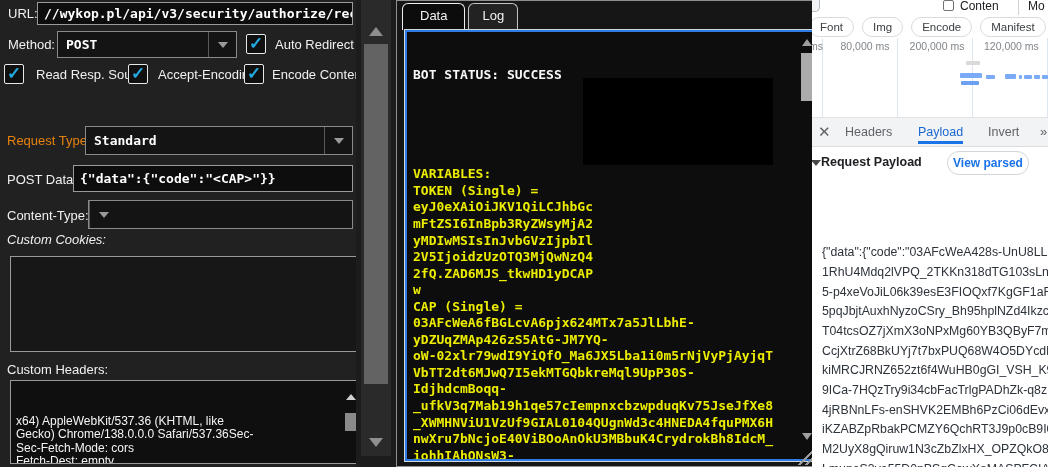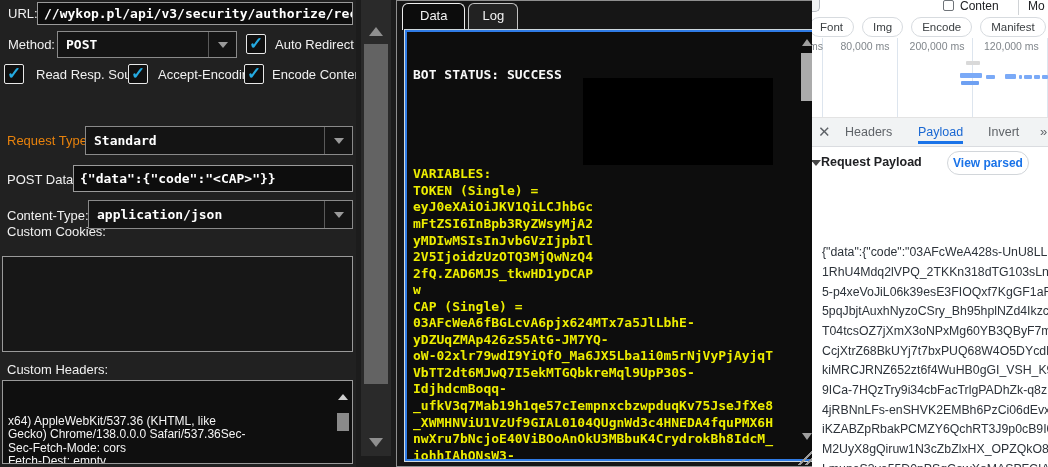--- a/index.html
+++ b/index.html
@@ -21,21 +21,21 @@
     display:flex; align-items:center; }
   .ddown .val { flex:1; color:#ffffff; font-family:"DejaVu Sans Mono", monospace;
     font-size:13px; font-weight:600; padding:0 8px; white-space:nowrap; overflow:hidden; }
   .ddown .arrow-box { width:28px; align-self:stretch; border-left:1px solid #5a5a5a;
     display:flex; align-items:center; justify-content:center; }
   .tri-down { width:0; height:0; border-left:5px solid transparent;
     border-right:5px solid transparent; border-top:6px solid #9a9a9a; }
   .cb { position:absolute; width:20px; height:20px; background:#101010;
     border:1px solid #e8e8e8; border-radius:2px; color:#25aae1;
     font-size:17px; font-weight:bold; line-height:18px; text-align:center; }
-  .areabox { position:absolute; background:#171717; border:1px solid #9a9a9a; overflow:hidden; }
+  .areabox { position:absolute; background:#171717; border:1px solid #9a9a9a; overflow:hidden;margin-left:8px; }
   #headers-box { background:#0f0f0f; }
   #headers-text { position:absolute; left:5px; top:-7px; right:18px;
     color:#f5f5f5; font-size:12px; line-height:13.5px; white-space:pre; }
   .mini-scroll { position:absolute; right:2px; top:2px; bottom:2px; width:14px; }
   .mini-scroll .up { position:absolute; left:2px; top:11px; width:0; height:0;
     border-left:5px solid transparent; border-right:5px solid transparent;
     border-bottom:6px solid #cfcfcf; }
   .mini-scroll .thumb { position:absolute; left:1px; top:30px; width:12px; height:18px; background:#8a8a8a; }
 
   
@@ -146,27 +146,26 @@
       <span class="arrow-box">
           <span class="tri-down"></span>
         </span>
     </div>
 
     <span class="lbl" style="left:7px; top:172px;">POST Data:</span>
     <div class="tbox" style="left:73px; top:165px; width:280px; height:27px; line-height:19px;">{"data":{"code":"&lt;CAP&gt;"}}</div>
 
     <span class="lbl" style="left:7px; top:208px;">Content-Type:</span>
     <div class="ddown" style="left:88px; top:200px; width:265px; height:29px;">
-      <span class="val">application/json</span>
       <span class="arrow-box">
           <span class="tri-down"></span>
         </span>
     </div>
 
-    <span class="lbl" style="left:7px; top:224px;">Custom Cookies:</span>
+    <span class="lbl" style="left:7px; top:232px;font-style:italic;">Custom Cookies:</span>
     <div class="areabox" style="left:2px; top:256px; width:351px; height:96px;"></div>
 
     <span class="lbl" style="left:7px; top:362px;">Custom Headers:</span>
     <div class="areabox" id="headers-box" style="left:2px; top:380px; width:351px; height:84px;">
       <div id="headers-text">
         
       <div>x64) AppleWebKit/537.36 (KHTML, like</div><div>Gecko) Chrome/138.0.0.0 Safari/537.36Sec-</div><div>Sec-Fetch-Mode: cors</div><div>Fetch-Dest: empty</div></div>
       <div class="mini-scroll">
         <span class="up"></span>
         <span class="thumb"></span>

